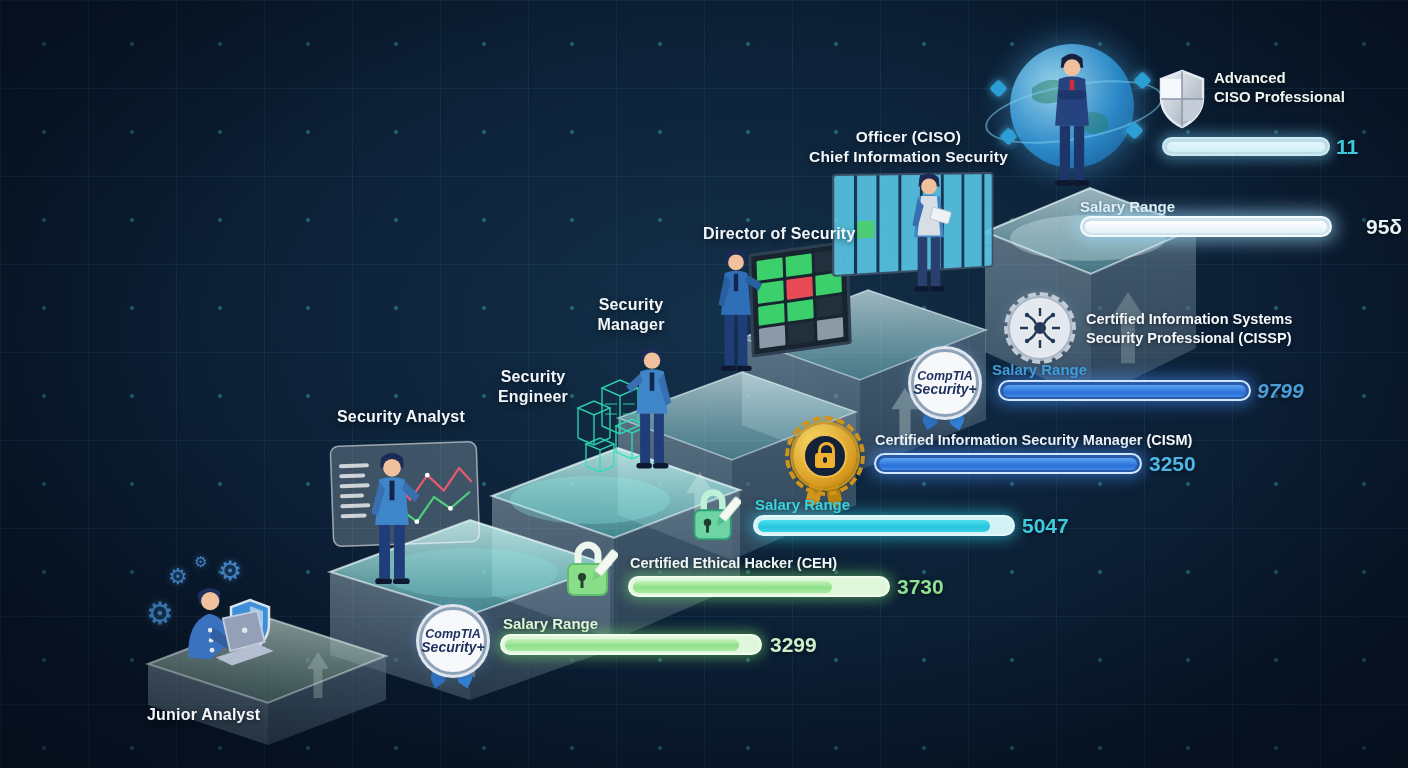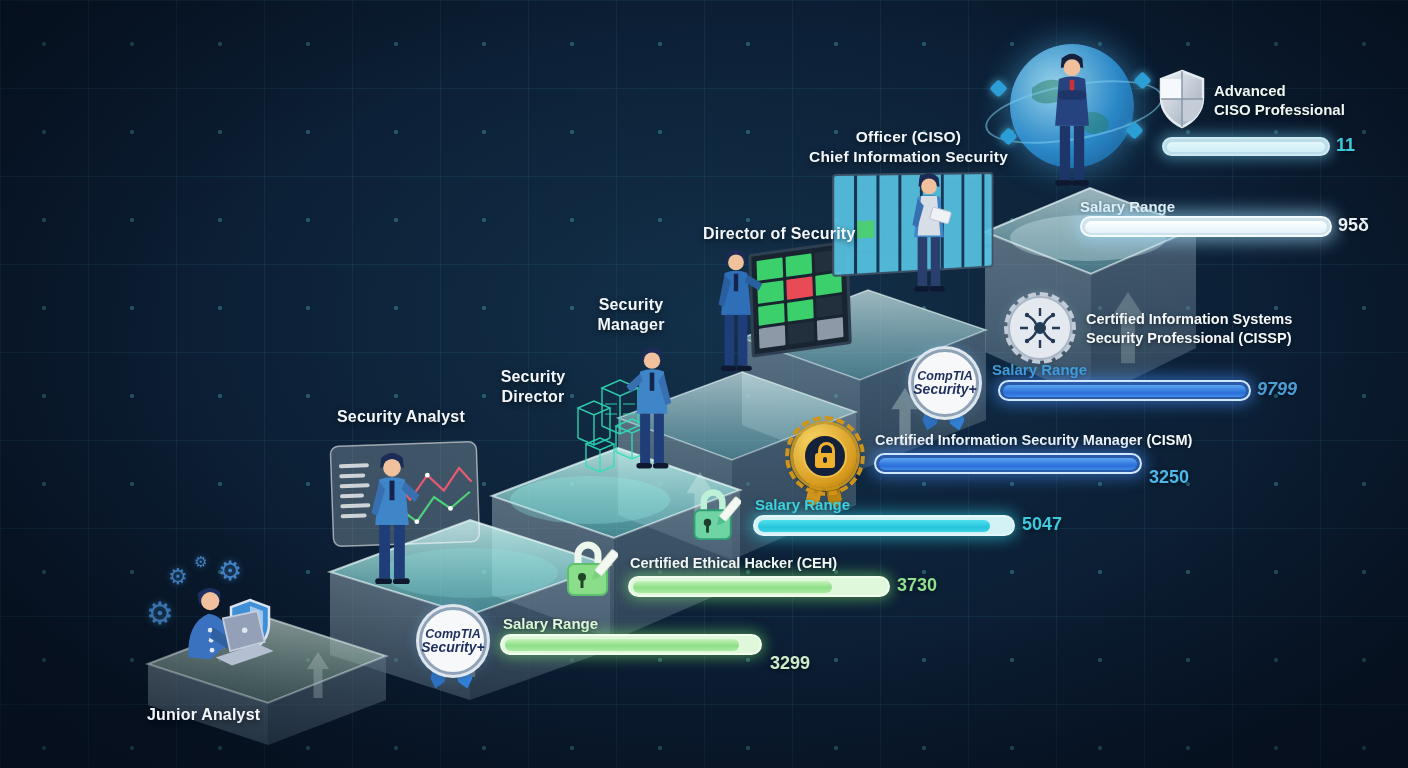--- a/index.html
+++ b/index.html
@@ -24,23 +24,23 @@
   .role.center{text-align:center;}
   .role .ln{display:block;}
 
   
   .heading{font-size:15px;font-weight:700;color:#eef6f2;text-shadow:0 1px 4px rgba(0,0,0,.55);white-space:nowrap;}
   .heading.cert{font-size:14.5px;color:#f4f8fb;}
   .heading.cyan{color:#3fd2de;}
   .heading.cyan2{color:#3f9fd8;}
   .heading.palegreen{color:#e6f8e2;}
   .heading.palewhite{color:#e9f4fa;}
-  .value{font-size:18px;font-weight:700;text-shadow:0 1px 4px rgba(0,0,0,.55);white-space:nowrap;}
-  .v-green{color:#cdeec9;margin-top:20px;} .v-green2{color:#8fe08f;} .v-cyan{color:#3ec9dc;}
-  .v-blue{color:#4db8e8;margin-top:15px;} .v-blue2{color:#4a9fd8;font-style:italic;} .v-white{color:#e8f1f6;}
+  .value{font-size:21px;font-weight:700;text-shadow:0 1px 4px rgba(0,0,0,.55);white-space:nowrap;}
+  .v-green{color:#cdeec9;} .v-green2{color:#8fe08f;} .v-cyan{color:#3ec9dc;}
+  .v-blue{color:#4db8e8;} .v-blue2{color:#4a9fd8;font-style:italic;} .v-white{color:#e8f1f6;}
 
   
   .pill{height:21px;border-radius:12px;box-sizing:border-box;border:2px solid;padding:2.5px 3px;}
   .pill-fill{height:100%;border-radius:9px;}
   .pill.green{border-color:#f0fcec;background:#dff7da;box-shadow:0 0 14px 2px rgba(120,225,110,.55);}
   .pill.green .pill-fill{background:linear-gradient(180deg,#c5f2ba,#8fe08a 55%,#a9eaa0);}
   .pill.cyan{border-color:#e2f8fb;background:#d3f2f6;box-shadow:0 0 15px 2px rgba(50,210,230,.6);}
   .pill.cyan .pill-fill{background:linear-gradient(180deg,#4fe0ef,#28c4dc 60%,#3bd2e4);}
   .pill.blue{border-color:#cfe8ff;background:#2b5aa8;box-shadow:0 0 16px 3px rgba(70,140,245,.6);}
   .pill.blue .pill-fill{background:linear-gradient(180deg,#5aa6f2,#2b6fd8 65%,#3f8ae8);}
@@ -432,37 +432,37 @@
         <rect x="25" y="31" width="21" height="22" fill="#c3ccd7"></rect>
         <path d="M25 3 V59 M4 31 H46" stroke="#8a97a8" stroke-width="1.5"></path>
       </g>
     </svg>
   </div>
 
   <div class="ui role" style="left:147px;top:705px;">Junior Analyst</div>
   <div class="ui role" style="left:337px;top:407px;">Security Analyst</div>
   <div class="ui role center" style="left:468px;top:367px;width:130px;">
     <span class="ln">Security</span>
-    <span class="ln">Director</span>
+    <span class="ln">Engineer</span>
   </div>
   <div class="ui role center" style="left:566px;top:295px;width:130px;">
     <span class="ln">Security</span>
     <span class="ln">Manager</span>
   </div>
   <div class="ui role" style="left:703px;top:224px;">Director of Security</div>
   <div class="ui role center" style="left:786px;top:127px;width:245px;font-size:15.5px;">
     <span class="ln">Officer (CISO)</span>
     <span class="ln">Chief Information Security</span>
   </div>
 
   <div class="ui heading cert" style="left:1086px;top:310px;line-height:19px;">
     <span style="display:block;">Certified Information Systems</span>
     <span style="display:block;">Security Professional (CISSP)</span>
   </div>
-  <div class="ui heading" style="left:1214px;top:81px;line-height:19px;">
+  <div class="ui heading" style="left:1214px;top:68px;line-height:19px;">
     <span style="display:block;">Advanced</span>
     <span style="display:block;">CISO Professional</span>
   </div>
 
   <div class="ui heading palegreen" style="left:503px;top:615px;">Salary Range</div>
   <div class="ui pill green" style="left:500px;top:634px;width:262px;">
       <div class="pill-fill" style="width: 93%;"></div>
     </div>
   <div class="ui value v-green" style="left:770px;top:633px;">3299</div>
 
@@ -487,20 +487,20 @@
   <div class="ui heading cyan2" style="left:992px;top:361px;">Salary Range</div>
   <div class="ui pill blue" style="left:998px;top:380px;width:253px;">
       <div class="pill-fill" style="width: 100%;"></div>
     </div>
   <div class="ui value v-blue2" style="left:1257px;top:379px;">9799</div>
 
   <div class="ui heading palewhite" style="left:1080px;top:198px;">Salary Range</div>
   <div class="ui pill white" style="left:1080px;top:216px;width:252px;">
       <div class="pill-fill" style="width: 100%;"></div>
     </div>
-  <div class="ui value v-white" style="left:1338px;top:215px;text-align:center;">95δ</div>
+  <div class="ui value v-white" style="left:1366px;top:215px;text-align:center;">95δ</div>
 
   <div class="ui pill pale" style="left:1162px;top:137px;width:168px;">
       <div class="pill-fill" style="width: 100%;"></div>
     </div>
   <div class="ui value v-cyan" style="left:1336px;top:135px;">11</div>
 
 </div>
 
 </body></html>

